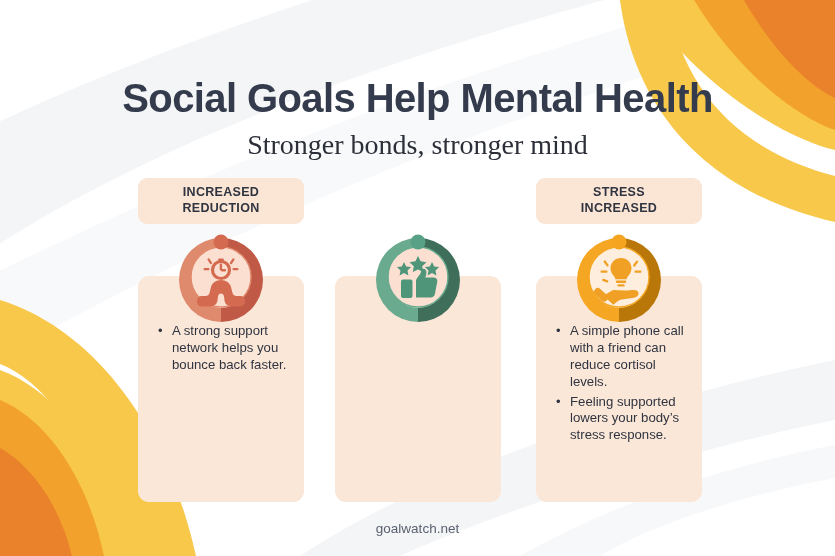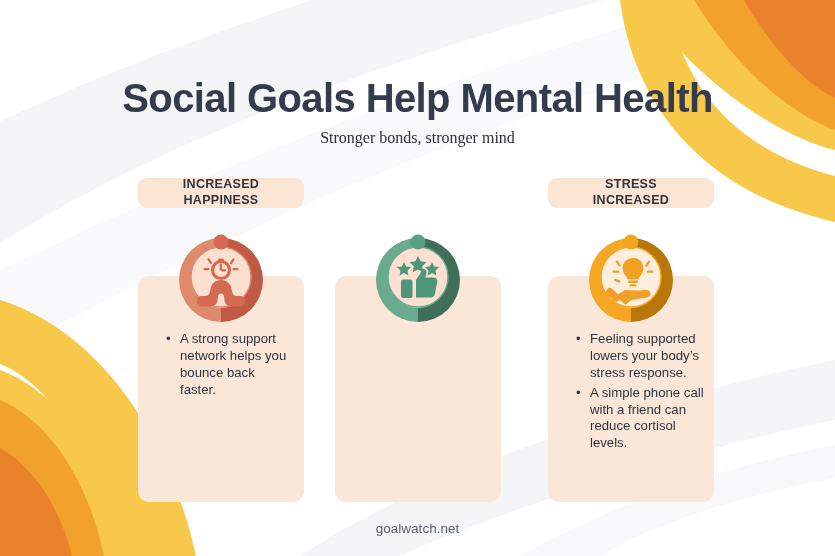--- a/index.html
+++ b/index.html
@@ -20,34 +20,34 @@
     position:absolute;left:0;right:0;top:76px;
     text-align:center;
     font-size:40px;font-weight:bold;
     letter-spacing:-0.6px;
     color:#343b4c;
     font-family:"Liberation Sans", sans-serif;
   }
   .subtitle{
     position:absolute;left:0;right:0;top:129px;
     text-align:center;
-    font-size:16px;
+    font-size:28px;
     color:#2c2f38;
     font-family:"Liberation Serif", serif;
   }
 
   
   .columns{position:absolute;left:138px;top:178px;width:560px;height:330px;}
   .col{position:absolute;top:0;width:166px;height:330px;}
   .col-0{left:0px;}
   .col-1{left:197px;}
-  .col-2{left:410px;padding-left:8px;}
+  .col-2{left:398px;}
 
   .pill{
-    position:absolute;left:0;top:0;width:166px;height:30px;
+    position:absolute;left:0;top:0;width:166px;height:46px;
     background:#fbe5d4;border-radius:9px;
     display:flex;align-items:center;justify-content:center;
     text-align:center;
   }
   .pill-text{
     font-size:12.5px;font-weight:bold;color:#2f3440;
     line-height:1.25;letter-spacing:0.3px;
   }
 
   .card{
@@ -55,21 +55,21 @@
     background:#fbe7d8;border-radius:11px;
   }
 
   .icon-wrap{
     position:absolute;left:33px;top:52px;width:100px;height:100px;
   }
   .icon-wrap svg{display:block;}
 
   .bullets{
     position:absolute;left:16px;right:8px;top:145px;
-    margin:8px;padding:0 0 0 16px;
+    margin:0;padding:0 0 0 16px;
     font-size:13.2px;line-height:1.28;color:#2f3440;
     list-style:none;
   }
   .bullets li{position:relative;margin-bottom:3px;padding-left:2px;}
   .bullets li:before{
     content:"\2022";position:absolute;left:-12px;top:0;color:#2f3440;font-size:13px;
   }
 
   
   .footer{
@@ -111,21 +111,21 @@
 
   <div class="title">Social Goals Help Mental Health</div>
   <div class="subtitle">Stronger bonds, stronger mind</div>
 
   <div class="columns">
 
     <div class="col col-0">
       <div class="pill">
         <div class="pill-text">
           <span>INCREASED</span><br>
-          <span>HAPPINESS</span>
+          <span>REDUCTION</span>
         </div>
       </div>
 
       <div class="card"></div>
 
       <div class="icon-wrap">
         <svg width="100" height="100" viewBox="0 0 100 100" xmlns="http://www.w3.org/2000/svg">
 
           <path d="M 50 8 A 42 42 0 0 0 50 92 L 50 78 A 28 28 0 0 1 50 22 Z" fill="#e08a6d"></path>
           <path d="M 50 8 A 42 42 0 0 1 50 92 L 50 78 A 28 28 0 0 0 50 22 Z" fill="#c05a46"></path>
@@ -208,22 +208,22 @@
             <rect x="65.5" y="40.5" width="7" height="2.3" rx="1.1"></rect>
             <rect x="33" y="49.5" width="6.5" height="2.3" rx="1.1" transform="rotate(20 36.2 50.6)"></rect>
 
             <path d="M 44 60 c 4 0 8 .6 12 .6 3.2 0 6.2 -.6 9.2 -.6 2.6 0 4.4 1.6 4.4 3.6 0 2.2 -2 3.8 -4.6 4.2 l -12 1.8 c -2.2 .3 -4 1.2 -5.6 2.6 l -3 2.6 -10 -9 Z"></path>
             <rect x="24" y="61" width="16" height="7.6" rx="3.5" transform="rotate(42 32 64.8)"></rect>
           </g>
         </svg>
       </div>
 
       <ul class="bullets">
+        <li>A simple phone call with a friend can reduce cortisol levels.</li>
         <li>Feeling supported lowers your body’s stress response.</li>
-        <li>A simple phone call with a friend can reduce cortisol levels.</li>
       </ul>
     </div>
 
   </div>
 
   <div class="footer">goalwatch.net</div>
 
 </div>
 
 </body></html>

